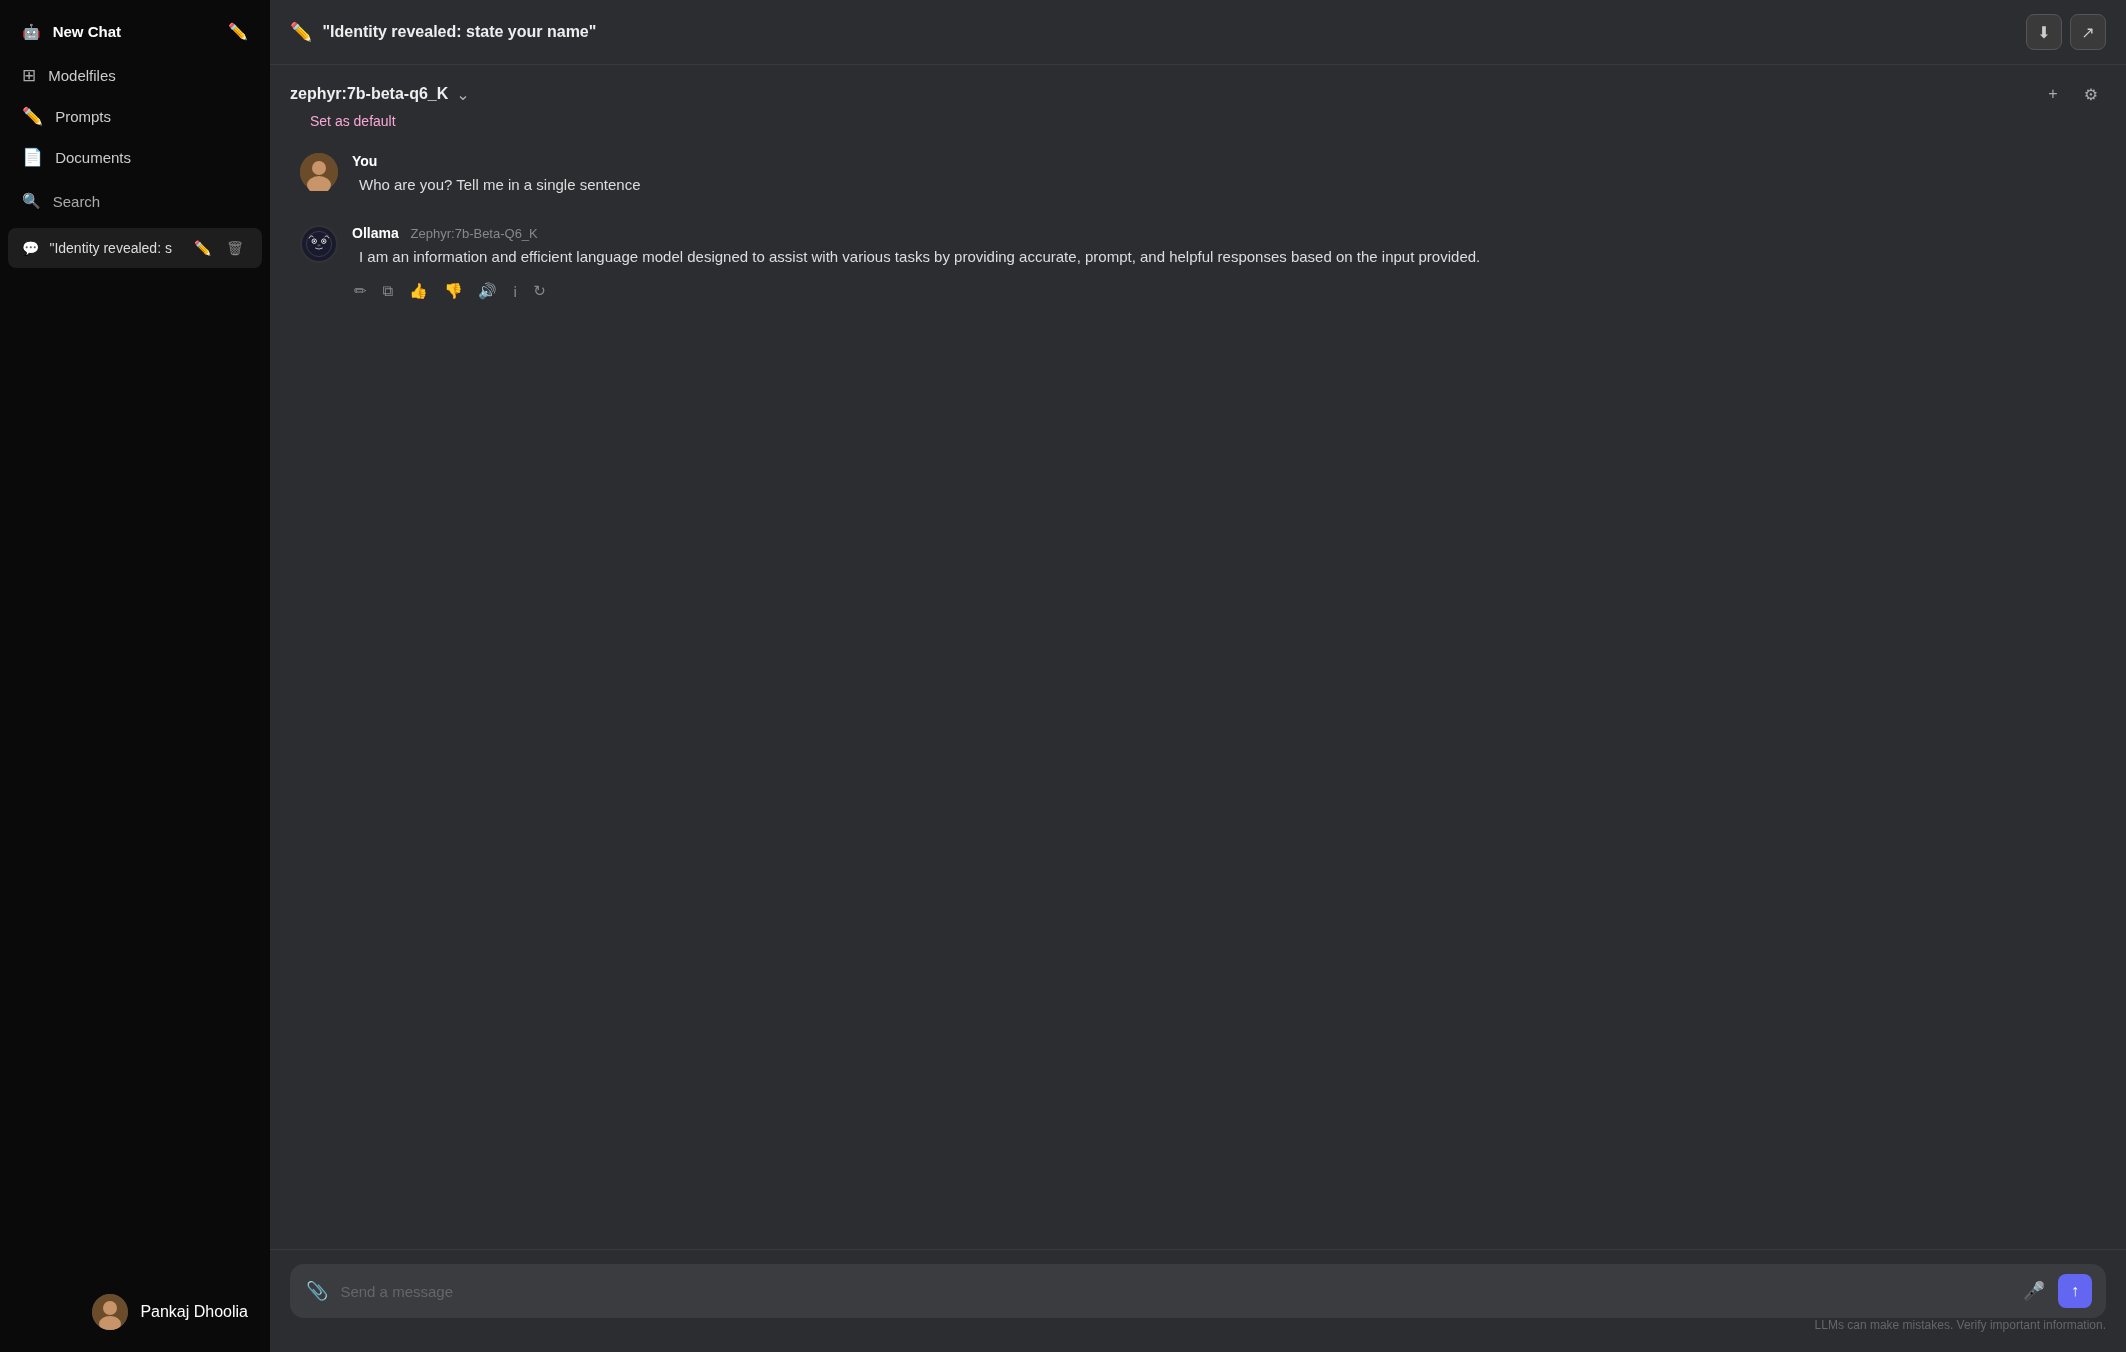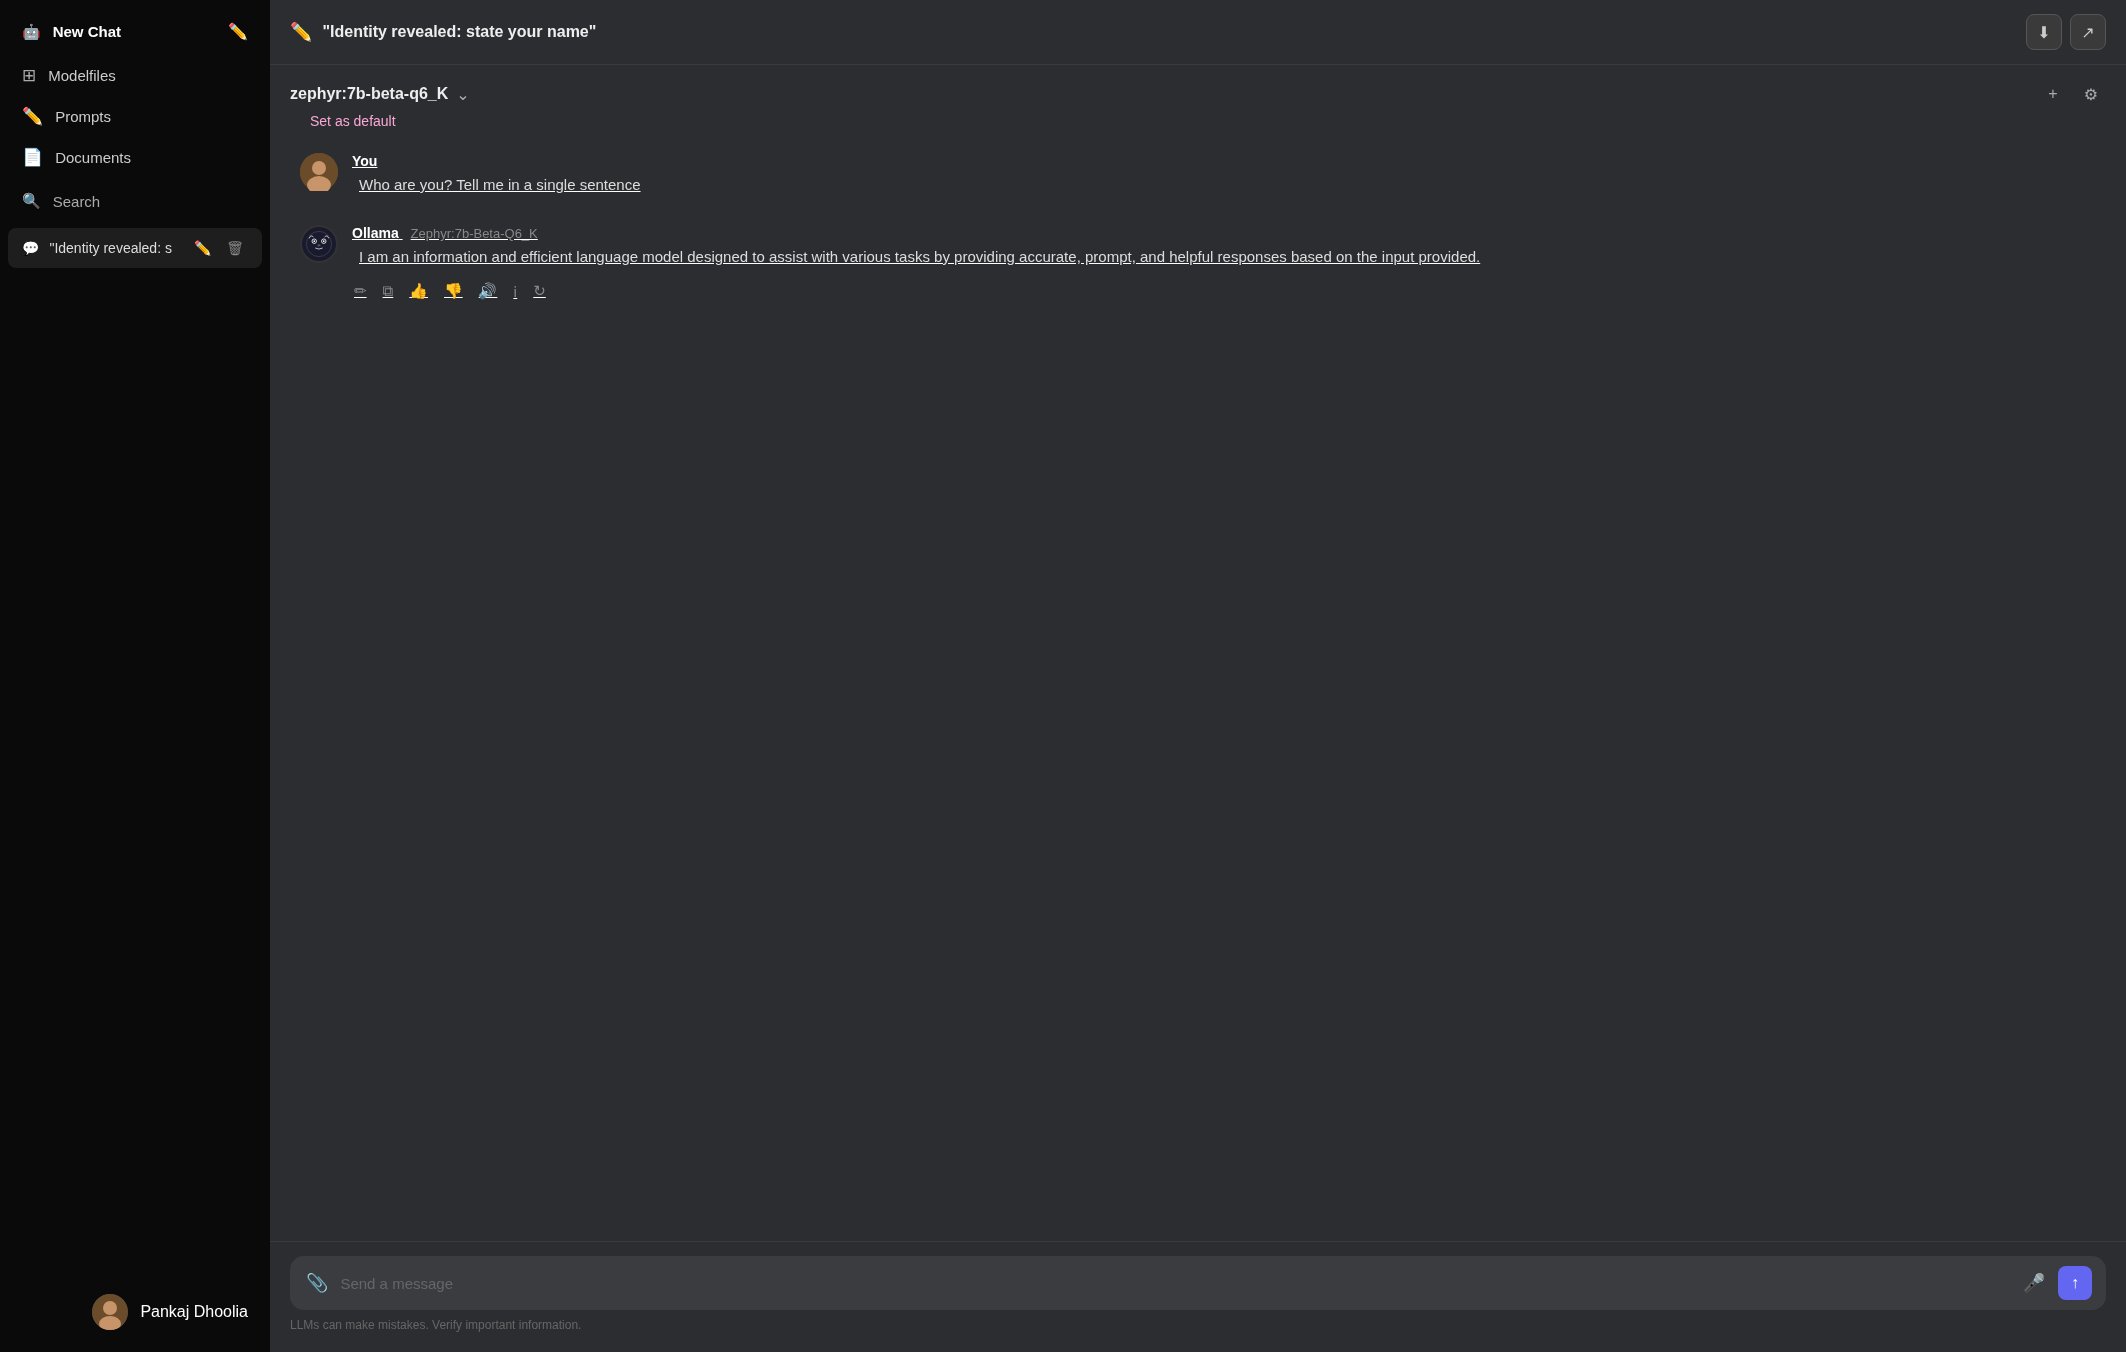--- a/index.html
+++ b/index.html
@@ -151,21 +151,20 @@
       padding: 20px 30px;
     }
     .messages-area::-webkit-scrollbar { width: 4px; }
     .messages-area::-webkit-scrollbar-thumb { background: #555; border-radius: 2px; }
 
     .message {
       display: flex;
       gap: 14px;
       margin-bottom: 28px;
       align-items: flex-start;
-      text-decoration: underline;
     }
     .message-content { flex: 1; }
     .message-author {
       font-size: 14px; font-weight: 700; color: #fff; margin-bottom: 4px;
     }
     .message-author .model-tag {
       font-size: 13px; font-weight: 400; color: #888; margin-left: 8px;
     }
     .message-text {
       font-size: 15px; color: #ddd; line-height: 1.6; margin-left: 7px;
@@ -200,21 +199,21 @@
     .message-input::placeholder { color: #666; }
     .voice-btn, .send-btn {
       background: none; border: none; color: #888; cursor: pointer; font-size: 18px; padding: 2px;
     }
     .send-btn {
       background: #6366f1; color: #fff; border-radius: 8px;
       width: 34px; height: 34px; display: flex; align-items: center; justify-content: center;
       font-size: 16px;
     }
     .disclaimer {
-      text-align: left; font-size: 12px; color: #666; margin-top: 8px;
+      text-align: right; font-size: 12px; color: #666; 
     }
 
     
     .ollama-avatar {
       width: 38px; height: 38px; border-radius: 50%;
       background: #1a1a2e;
       display: flex; align-items: center; justify-content: center;
       font-size: 22px;
       border: 2px solid #333;
     }

